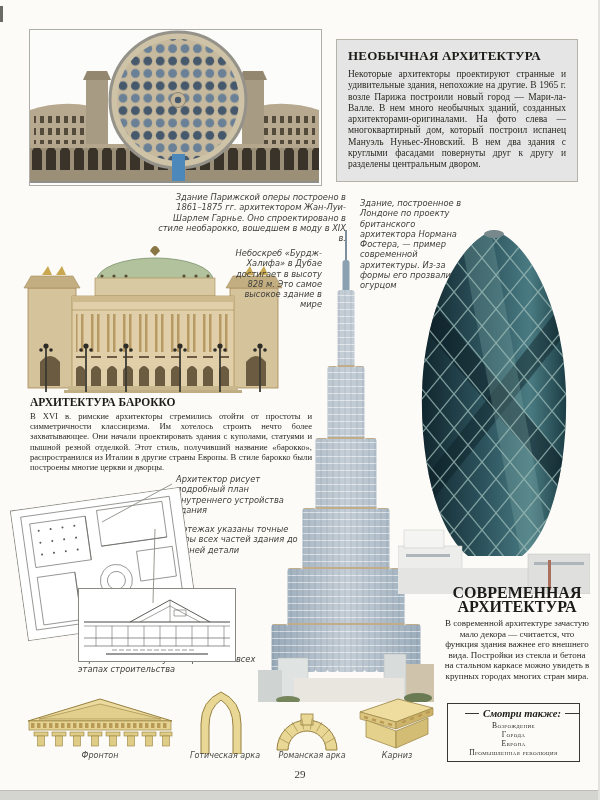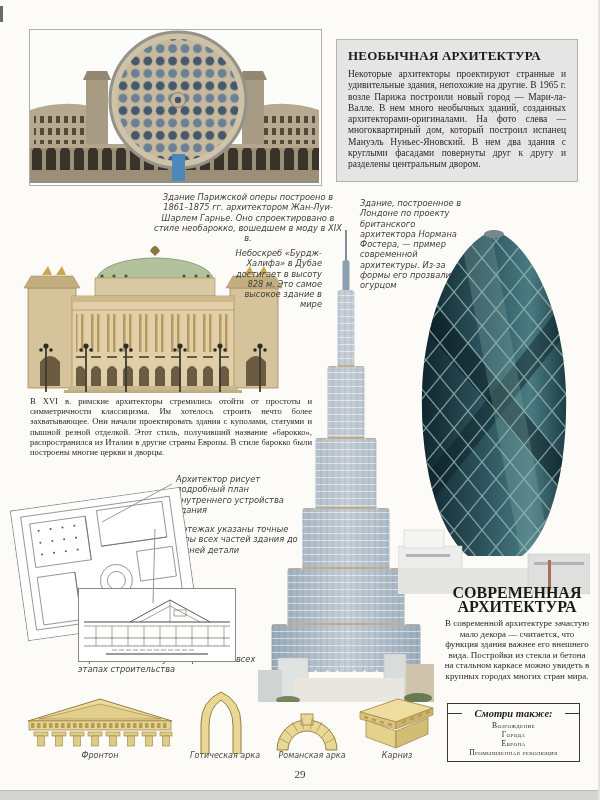--- a/index.html
+++ b/index.html
@@ -12,21 +12,21 @@
   .photo-frame{position:absolute;left:29px;top:29px;width:291px;height:155px;border:1px solid #aeaea8;background:#fdfdfb;}
   .photo-frame svg{display:block;}
 
   .intro-box{position:absolute;left:336px;top:39px;width:242px;height:143px;border:1px solid #b5b2a8;
              box-sizing:border-box;padding:8px 11px;background:#e5e5e5;}
   .intro-box h1{margin:0 0 5px 0;font-size:13px;letter-spacing:.2px;font-weight:bold;color:#1d1b17;}
   .intro-box p{margin:0;font-size:9.5px;line-height:11.3px;text-align:justify;color:#2b2923;}
 
   .caption{position:absolute;font-family:"DejaVu Sans", sans-serif;font-style:italic;
            font-size:8.3px;line-height:10.3px;color:#3f3e3a;}
-  .cap-opera{left:150px;top:192px;width:196px;text-align:center;}
+  .cap-opera{left:150px;top:192px;width:196px;text-align:right;}
   .cap-burj{left:232px;top:248px;width:90px;text-align:right;}
   .cap-gherkin{left:360px;top:198px;width:108px;text-align:left;}
   .cap-plan{left:176px;top:474px;width:130px;}
   .cap-dims{left:158px;top:524px;width:142px;}
   .cap-builders{left:78px;top:654px;width:200px;}
 
   .fig{position:absolute;}
   .fig svg{display:block;}
   .opera-fig{left:8px;top:238px;}
   .burj-fig{left:258px;top:226px;}
@@ -37,21 +37,21 @@
   .baroque{position:absolute;left:30px;top:396px;width:282px;}
   .baroque h2{margin:0 0 3px 0;font-size:11.5px;font-weight:bold;color:#1d1b17;}
   .baroque p{margin:0;font-size:8.6px;line-height:10.2px;text-align:justify;color:#2b2923;}
 
   .modern{position:absolute;left:444px;top:586px;width:146px;text-align:center;}
   .modern h2{margin:0 0 5px 0;font-size:16px;line-height:13.5px;font-weight:bold;color:#1d1b17;}
   .modern p{margin:0;font-size:9px;line-height:10.6px;color:#2b2923;}
 
   .see-box{position:absolute;left:447px;top:703px;width:133px;height:59px;border:1px solid #3a3833;
            box-sizing:border-box;text-align:center;padding-top:4px;background:#fcfbf7;}
-  .see-title{display:flex;align-items:center;justify-content:space-between;gap:4px;
+  .see-title{display:flex;align-items:center;justify-content:flex-end;gap:4px;
              font-size:10.5px;font-weight:bold;font-style:italic;color:#1d1b17;}
   .see-title .rule{flex:0 0 14px;height:1px;background:#3a3833;}
   .see-items{margin-top:2px;font-size:7.6px;line-height:9px;font-variant:small-caps;
              letter-spacing:.4px;color:#2b2923;}
 
   .el-label{position:absolute;top:751px;font-family:"DejaVu Sans", sans-serif;font-style:italic;
             font-size:8px;color:#4a4946;text-align:center;}
   .lbl-0{left:40px;width:120px;}
   .lbl-1{left:180px;width:90px;}
   .lbl-2{left:272px;width:80px;}
@@ -270,20 +270,21 @@
         <rect x="150" y="336" width="3" height="30" fill="#a8705d"></rect>
       </g>
     </svg>
   </div>
 
   <div class="caption cap-opera">Здание Парижской оперы построено в 1861–1875 гг. архитектором Жан-Луи-Шарлем Гарнье. Оно спроектировано в стиле необарокко, вошедшем в моду в XIX в.</div>
   <div class="caption cap-burj">Небоскреб «Бурдж-Халифа» в Дубае достигает в высоту 828 м. Это самое высокое здание в мире</div>
   <div class="caption cap-gherkin">Здание, построенное в Лондоне по проекту британского архитектора Нормана Фостера, — пример современной архитектуры. Из-за формы его прозвали огурцом</div>
 
   <div class="baroque">
+    <h2>АРХИТЕКТУРА БАРОККО</h2>
     <p>В XVI в. римские архитекторы стремились отойти от простоты и симметричности классицизма. Им хотелось строить нечто более захватывающее. Они начали проектировать здания с куполами, статуями и пышной резной отделкой. Этот стиль, получивший название «барокко», распространился из Италии в другие страны Европы. В стиле барокко были построены многие церкви и дворцы.</p>
   </div>
 
   <div class="caption cap-plan">Архитектор рисует подробный план внутреннего устройства здания</div>
   <div class="caption cap-dims">На чертежах указаны точные размеры всех частей здания до последней детали</div>
   <div class="caption cap-builders">Строители используют чертежи на всех этапах строительства</div>
 
   <div class="fig plan-fig">
     <svg width="172" height="132" viewBox="0 0 172 132">
       <rect x="0.5" y="0.5" width="171" height="131" fill="#ffffff" stroke="#909088" stroke-width="1"></rect>

